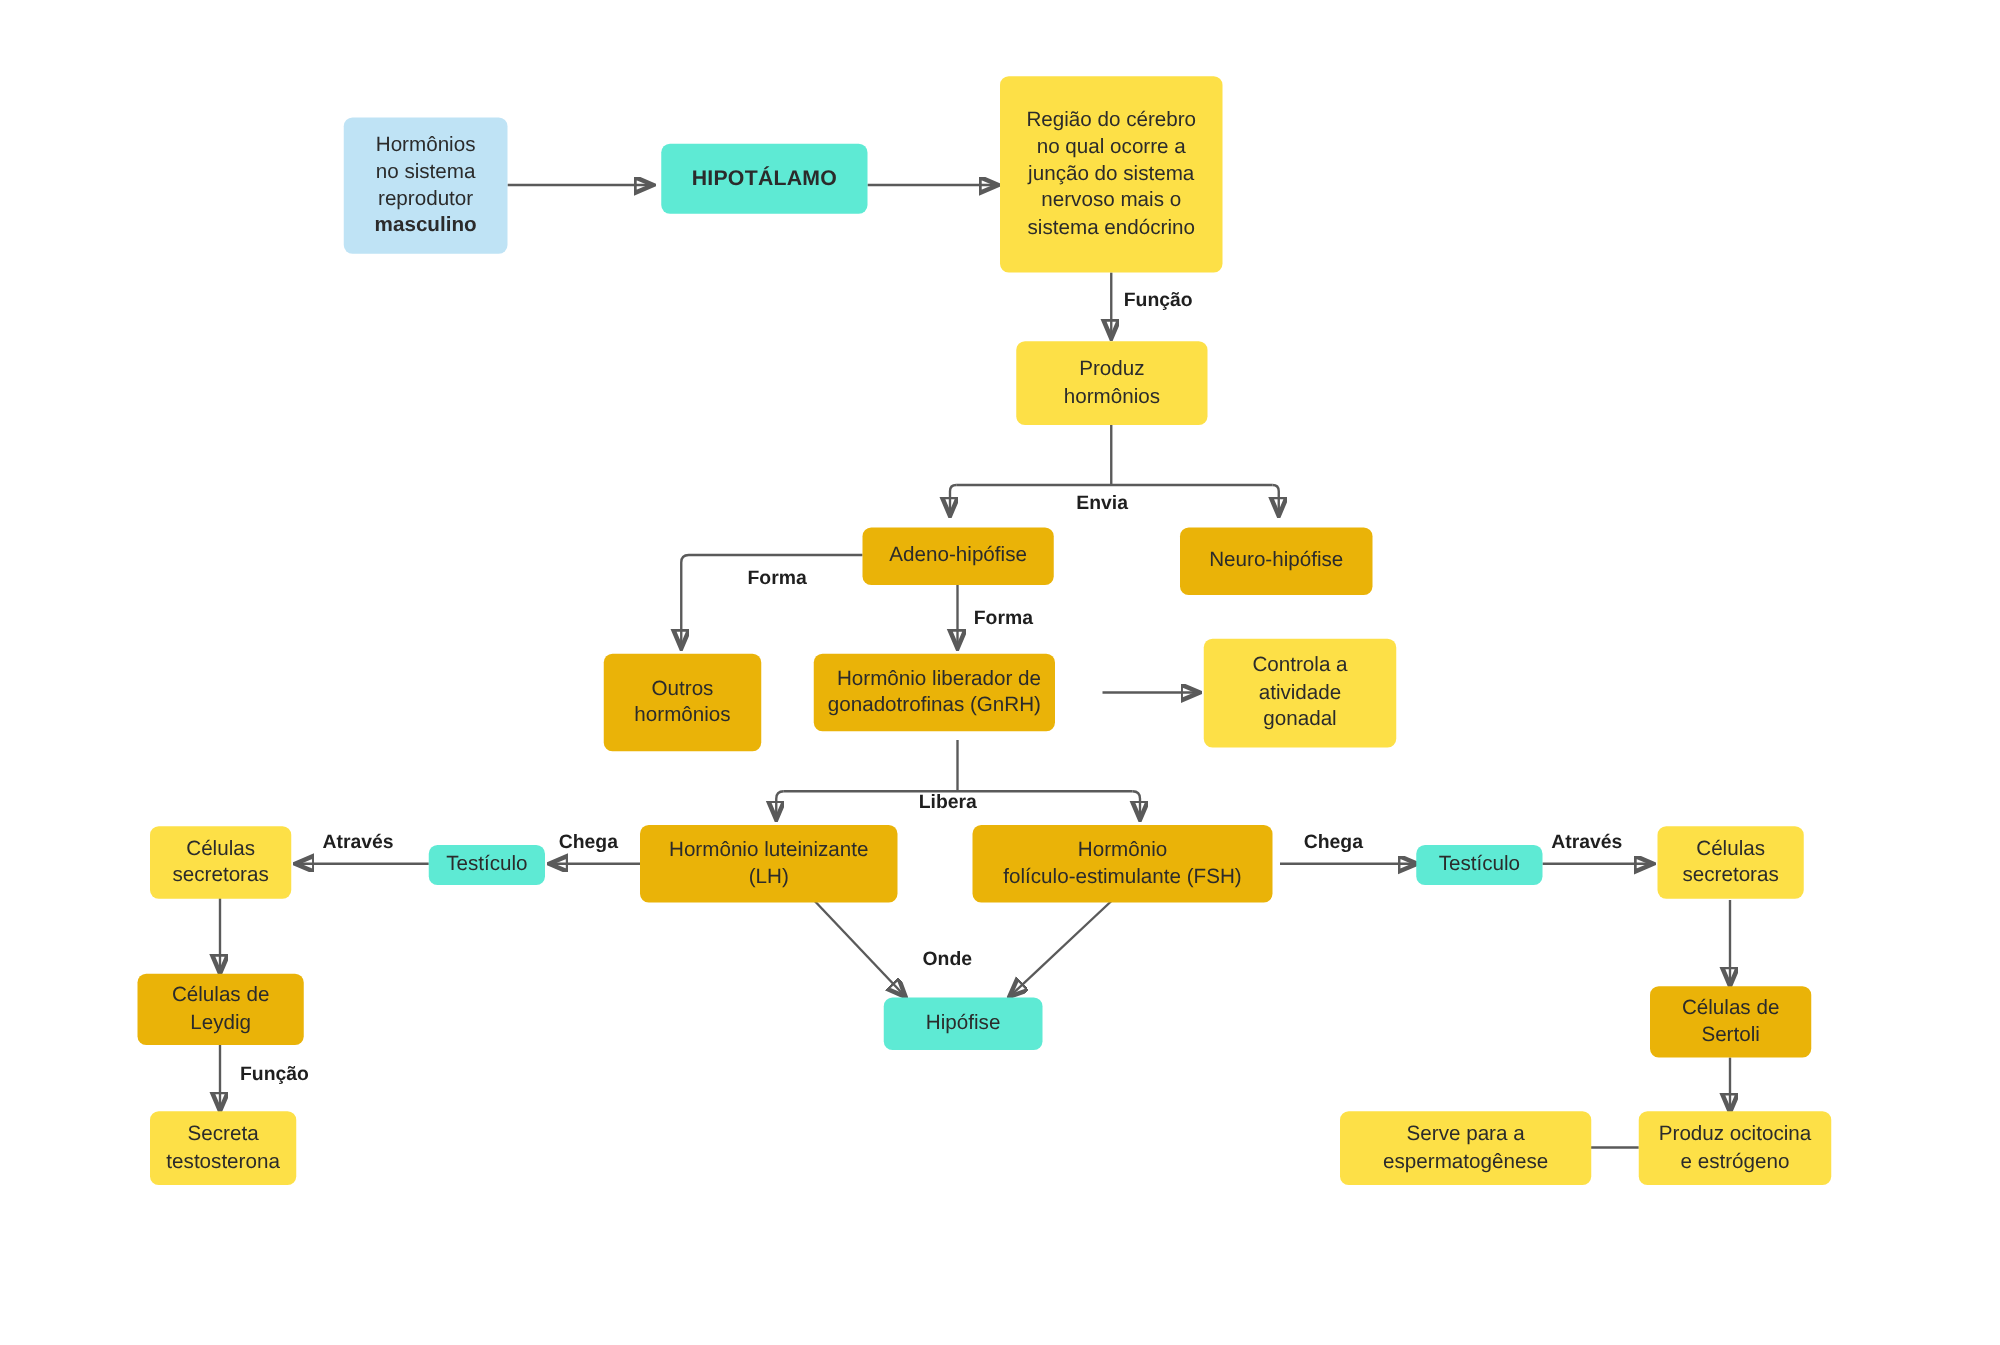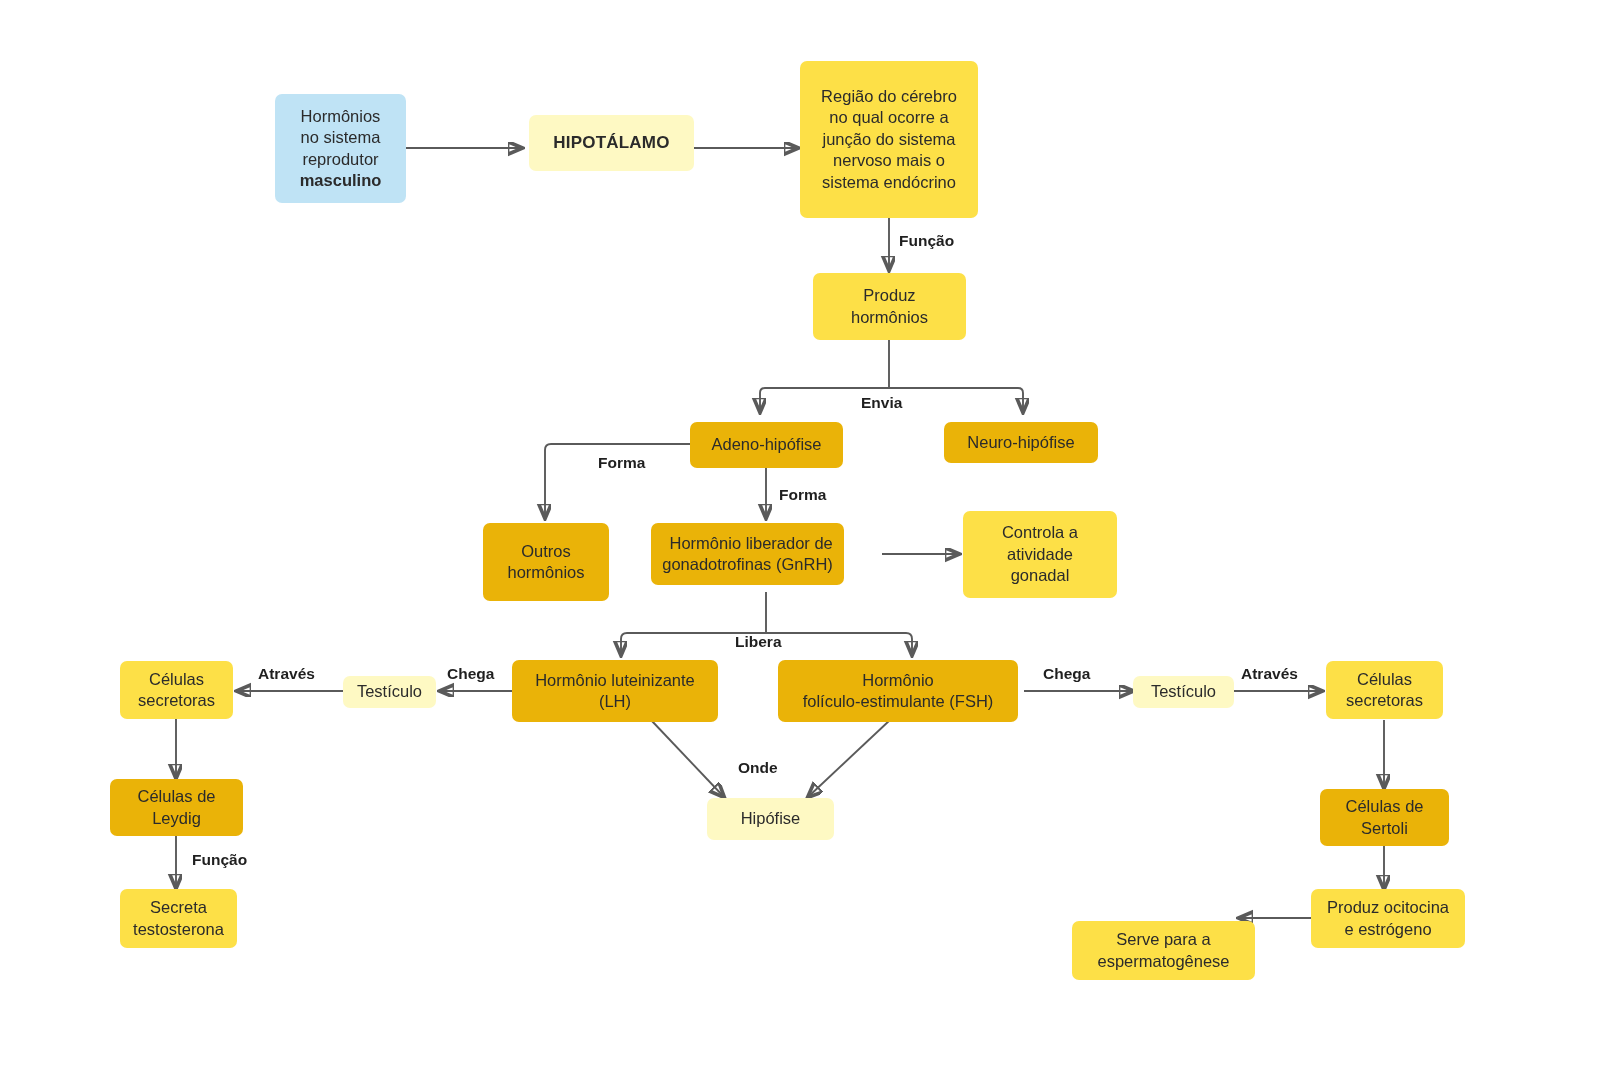--- a/index.html
+++ b/index.html
@@ -23,21 +23,21 @@
     justify-content: center;
     text-align: center;
     border-radius: 7px;
     color: #2b2b2b;
     font-size: 16.5px;
     line-height: 1.30;
     padding: 4px 8px;
     white-space: pre-line;
   }
   .node.blue   { background: #bfe3f5; }
-  .node.teal   { background: #fef9c3; }
+  .node.teal   { background: #5eead4; }
   .node.green  { background: #eab308; }
   .node.mauve  { background: #fde047; }
   .node.bold   { font-weight: bold; font-size: 17px; letter-spacing: .2px; }
 
   .edge-label {
     position: absolute;
     font-size: 15.5px;
     font-weight: bold;
     color: #1f1f1f;
     white-space: nowrap;
@@ -131,21 +131,21 @@
 
   <div class="node mauve" style="left:813px; top:273px; width:153px; height:67px;">
     <span>Produz
 hormônios</span>
   </div>
 
   <div class="node green" style="left:690px; top:422px; width:153px; height:46px;">
     <span>Adeno-hipófise</span>
   </div>
 
-  <div class="node green" style="left:944px; top:422px; width:154px; height:41px;">
+  <div class="node green" style="left:944px; top:422px; width:154px; height:54px;">
     <span>Neuro-hipófise</span>
   </div>
 
   <div class="node green" style="left:483px; top:523px; width:126px; height:78px;align-items:center;">
     <span>Outros
 hormônios</span>
   </div>
 
   <div class="node green" style="left:651px; top:523px; width:193px; height:62px;text-align:right;">
     <span>Hormônio liberador de
@@ -203,21 +203,21 @@
   <div class="node mauve" style="left:120px; top:889px; width:117px; height:59px;align-items:center;">
     <span>Secreta
 testosterona</span>
   </div>
 
   <div class="node mauve" style="left:1311px; top:889px; width:154px; height:59px;">
     <span>Produz ocitocina
 e estrógeno</span>
   </div>
 
-  <div class="node mauve" style="left:1072px; top:921px; width:183px; height:59px;">
+  <div class="node mauve" style="left:1072px; top:889px; width:201px; height:59px;">
     <span>Serve para a
 espermatogênese</span>
   </div>
 
   <div class="edge-label" style="left:899px; top:232px;">Função</div>
   <div class="edge-label" style="left:861px; top:394px;">Envia</div>
   <div class="edge-label" style="left:598px; top:454px;">Forma</div>
   <div class="edge-label" style="left:779px; top:486px;">Forma</div>
   <div class="edge-label" style="left:735px; top:633px;">Libera</div>
   <div class="edge-label" style="left:738px; top:759px;">Onde</div>

